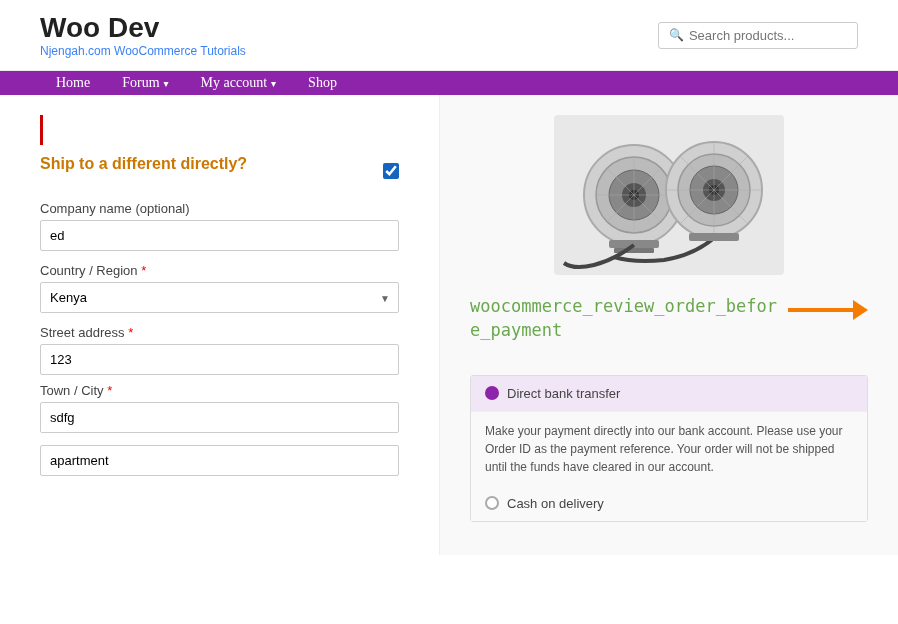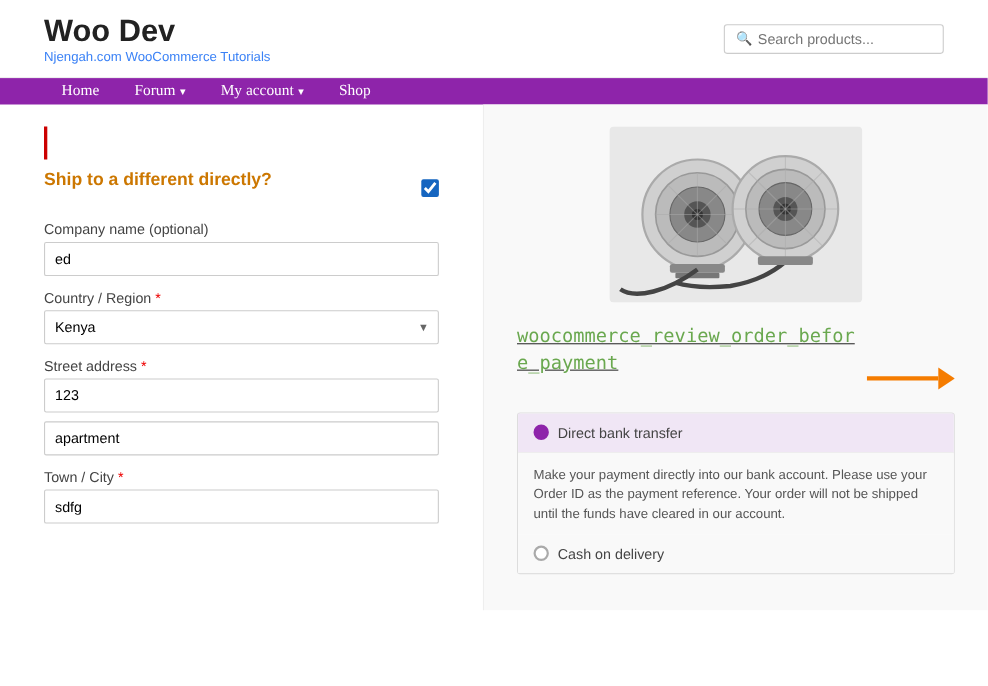--- a/index.html
+++ b/index.html
@@ -184,23 +184,22 @@
       font-size: 17px;
       color: #6aa84f;
       font-family: monospace;
       line-height: 1.4;
       margin-bottom: 16px;
       word-break: break-all;
     }
 
     .arrow-container {
       display: flex;
-      align-items: flex-end;
+      align-items: flex-start;
       margin-bottom: 16px;
-      text-decoration: underline;
     }
 
     .payment-section {
       background: #fff;
       border: 1px solid #ddd;
       border-radius: 3px;
       margin-bottom: 10px;
     }
 
     .payment-option {
@@ -314,28 +313,28 @@
     </div>
 
     <div class="form-group" style="margin-bottom:8px;">
       <label>
         <span>Street address</span><span class="required"> *</span>
       </label>
       <input type="text" class="full-width" value="123" style="">
     </div>
 
     <div class="form-group" style="margin-bottom:12px;">
-      <input type="text" class="full-width" value="apartment" style="">
-    </div>
-
-    <div class="form-group" style="margin-bottom:12px;">
       <label>
         <span>Town / City</span><span class="required"> *</span>
       </label>
       <input type="text" class="full-width" value="sdfg" style="">
+    </div>
+
+    <div class="form-group" style="margin-bottom:12px;">
+      <input type="text" class="full-width" value="apartment" style="">
     </div>
 
   </div>
 
   <div class="right-panel">
 
     <div class="product-image-area">
       <svg class="speakers-svg" viewBox="0 0 230 160" xmlns="http://www.w3.org/2000/svg">
 
         <rect width="230" height="160" fill="#e8e8e8" rx="4"></rect>

